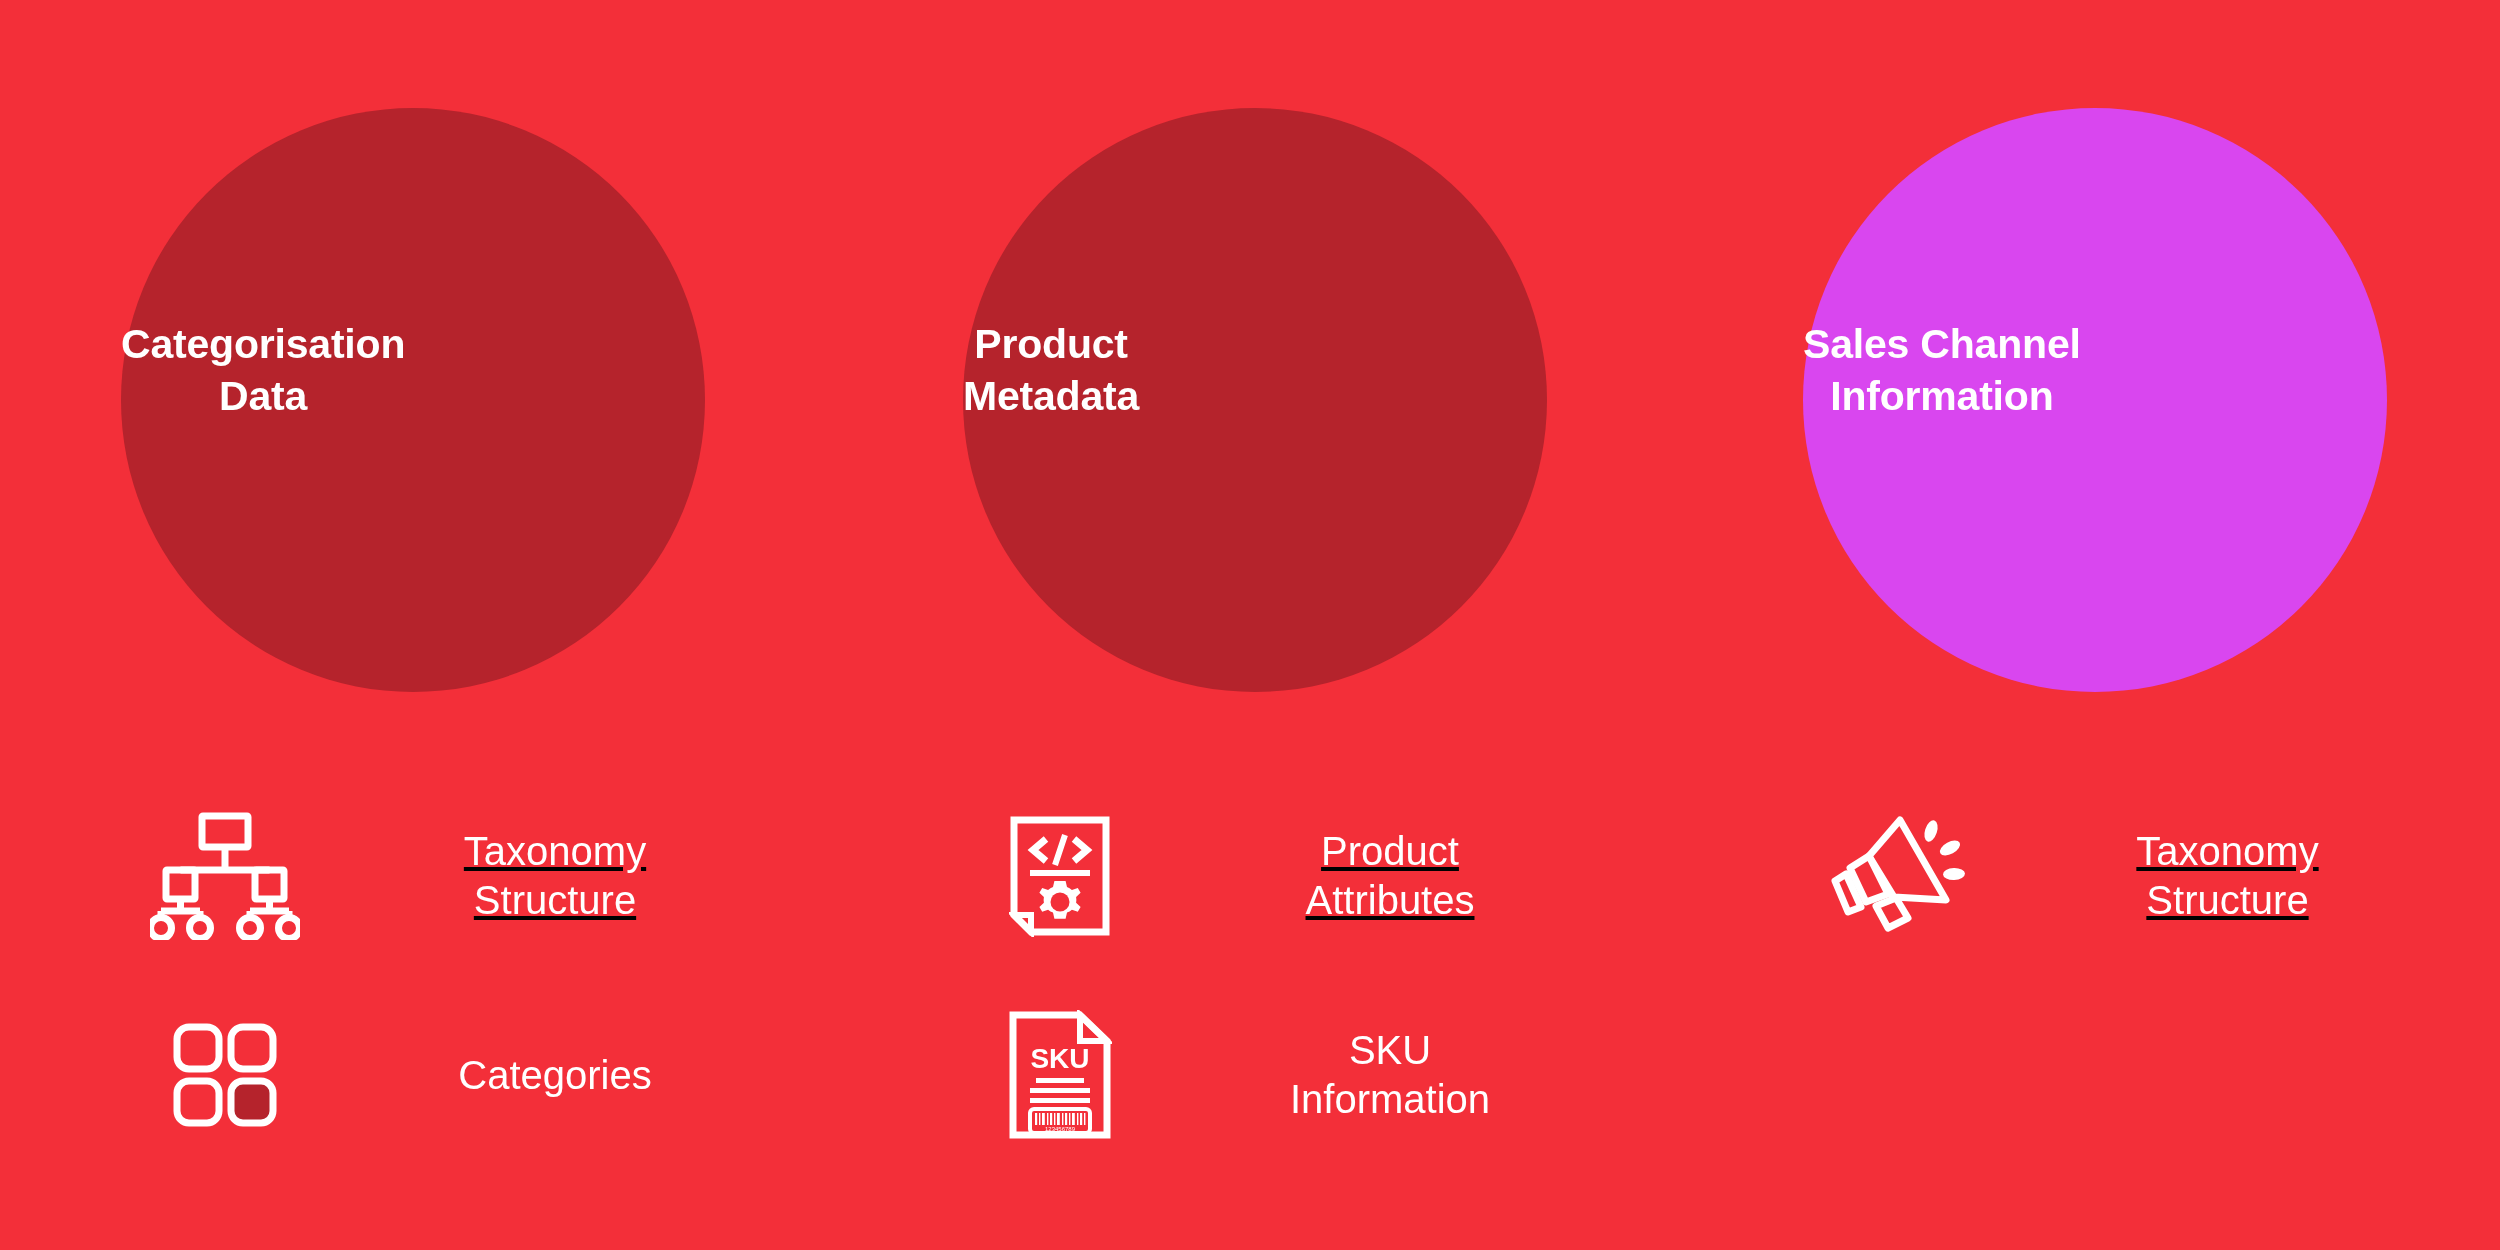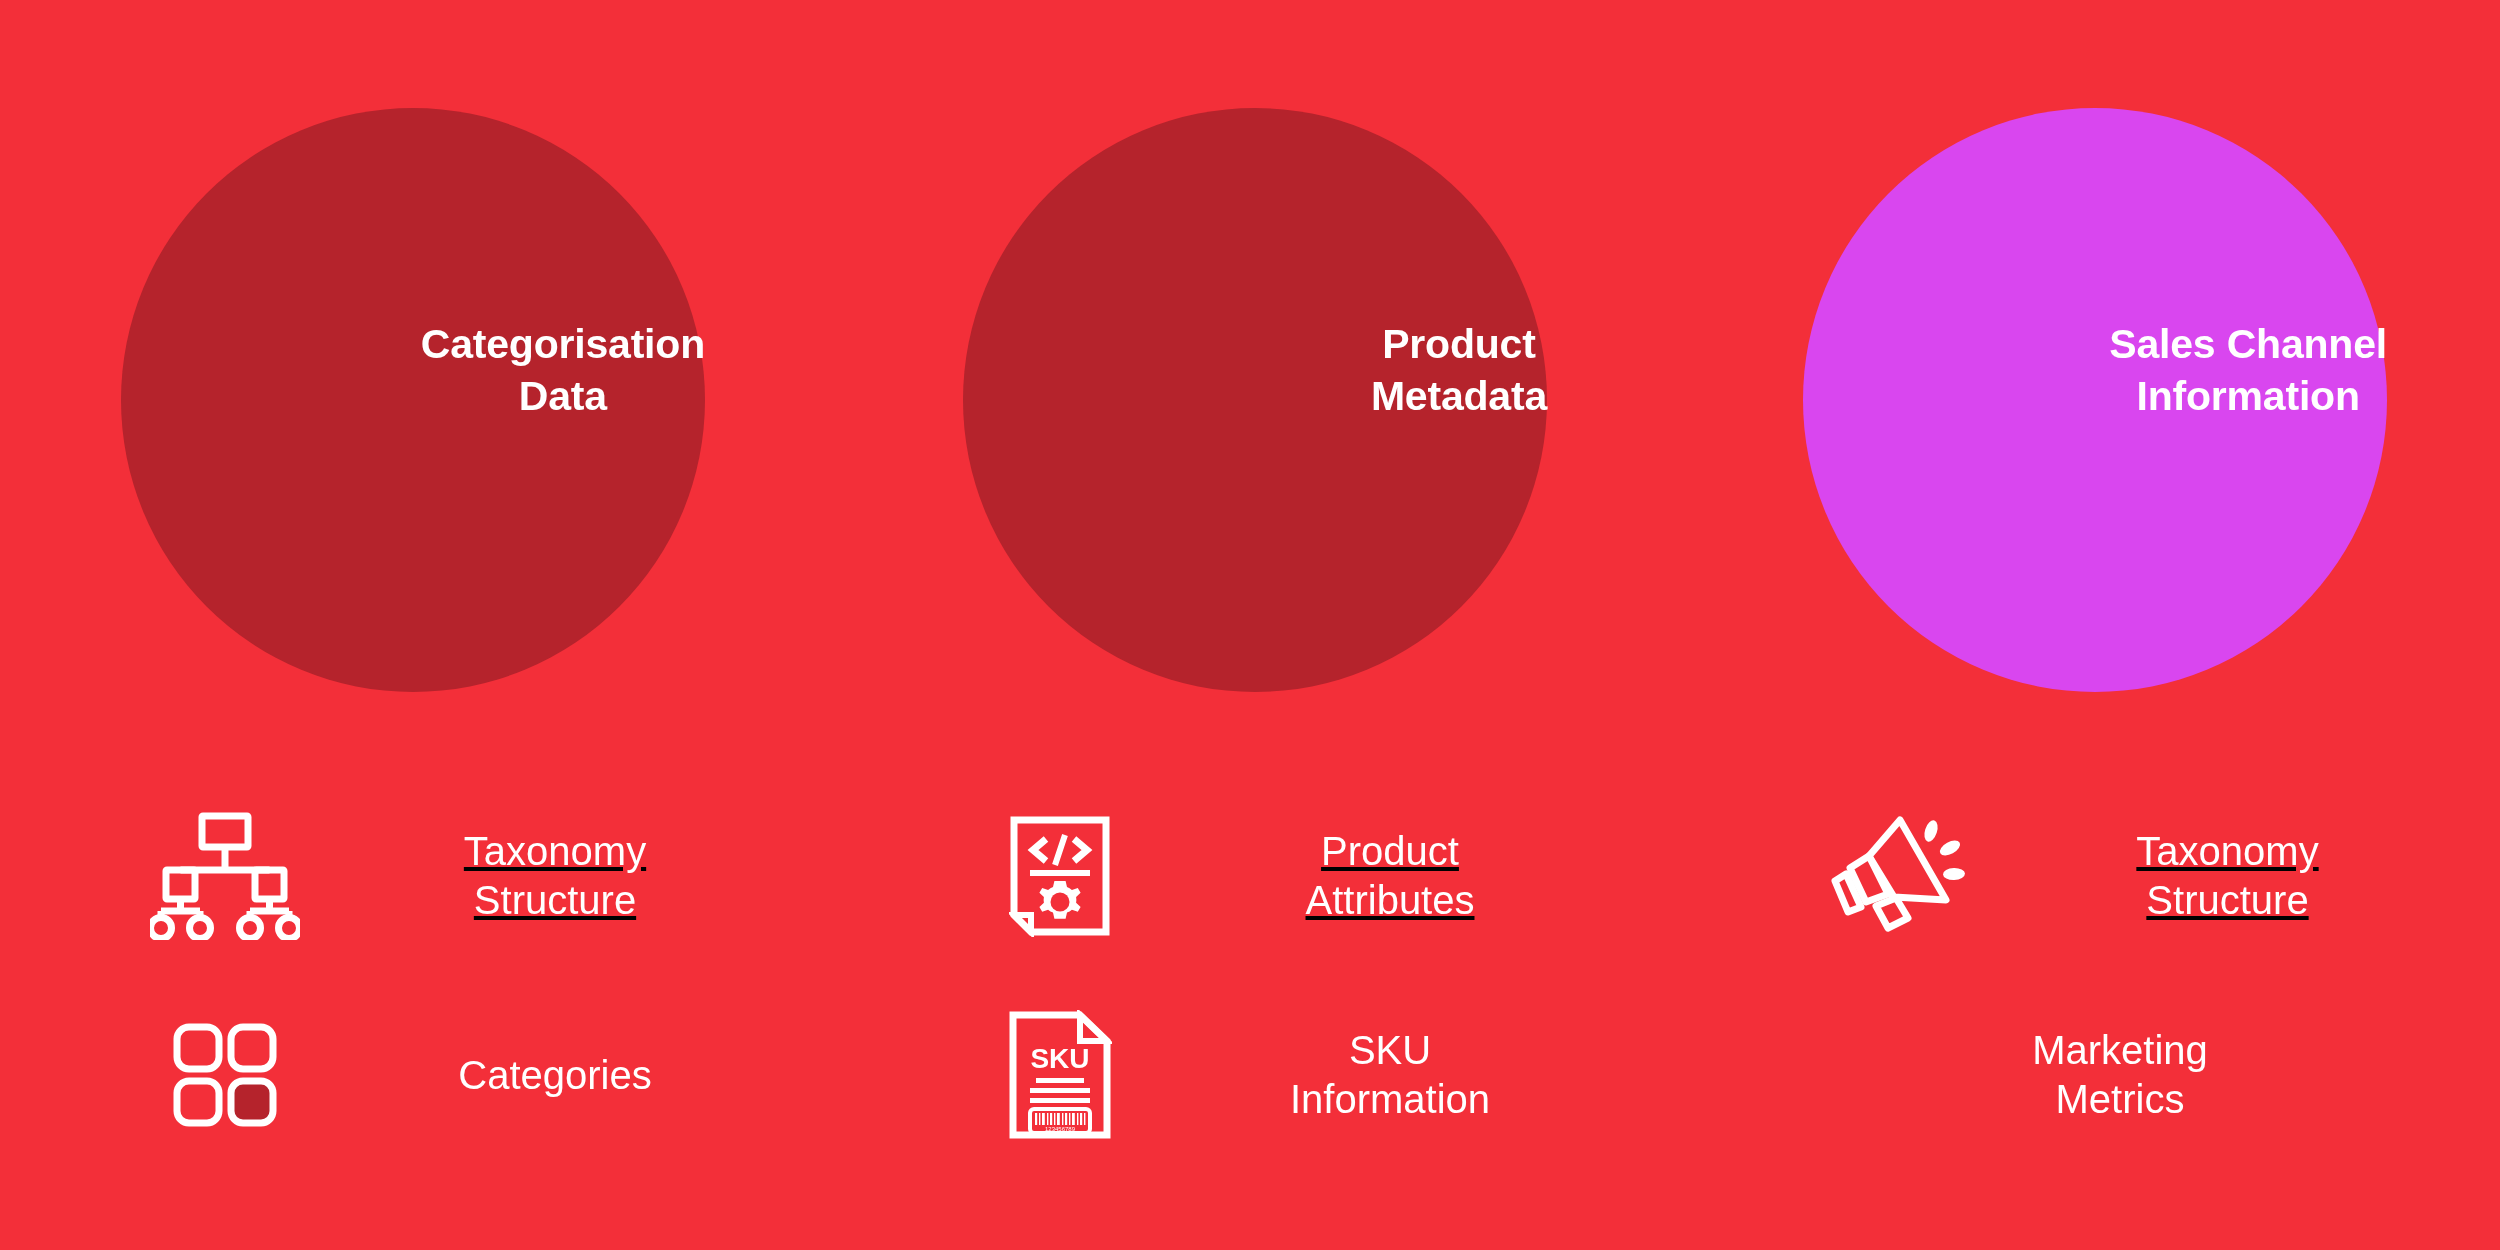--- a/index.html
+++ b/index.html
@@ -26,21 +26,21 @@
   .circle-col.c0 { left:121px; }
   .circle-col.c1 { left:963px; }
   .circle-col.c2 { left:1803px; }
 
   .circle {
     width:584px; height:584px;
     border-radius:50%;
     background:#B5232C;
     display:flex;
     align-items:center;
-    justify-content:flex-end;
+    justify-content:flex-start;
   }
   .circle-label {
     color:#FFFFFF;
     font-size:41px;
     font-weight:700;
     line-height:1.28;
     text-align:center;
     letter-spacing:-0.2px;
     transform:translateY(-30px);
     white-space:pre-line;
@@ -251,21 +251,19 @@
               <ellipse cx="122" cy="34" rx="6" ry="11" transform="rotate(62 122 34)"></ellipse>
               <ellipse cx="126" cy="60" rx="6" ry="11" transform="rotate(88 126 60)"></ellipse>
             </g>
           </svg>
         </div>
         <div class="item-label">Taxonomy
 Structure</div>
       </div>
 
       <div class="item r1">
-        <div class="item-label">Marketing
-Metrics</div>
       </div>
 
     </div>
 
   </div>
 
 </div>
 
 </body></html>

